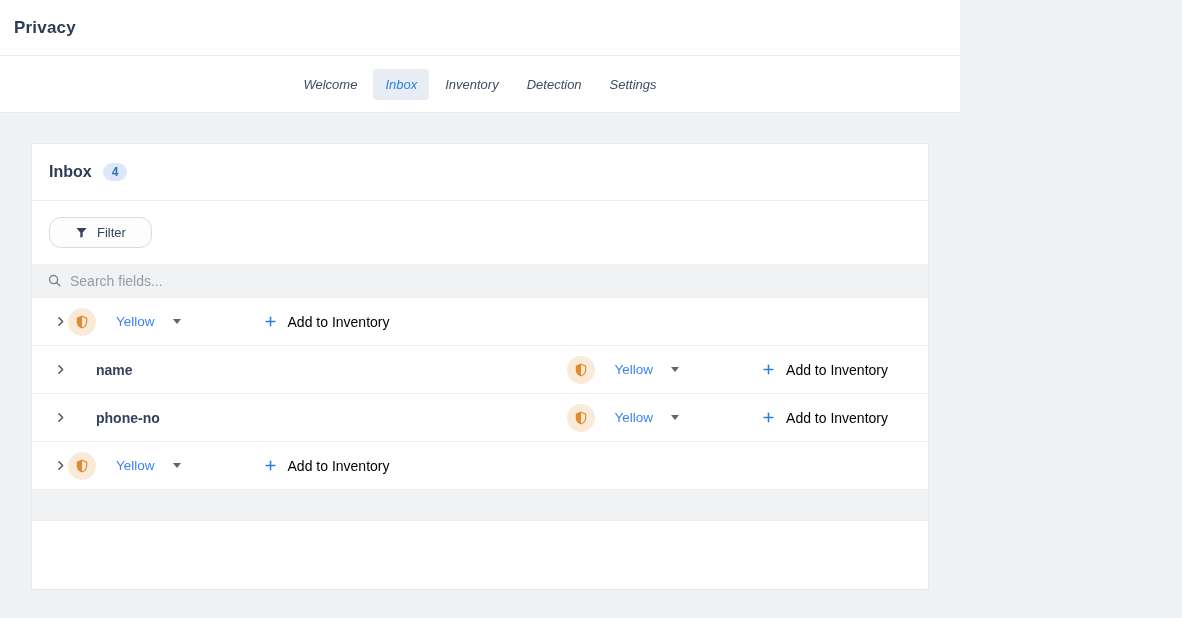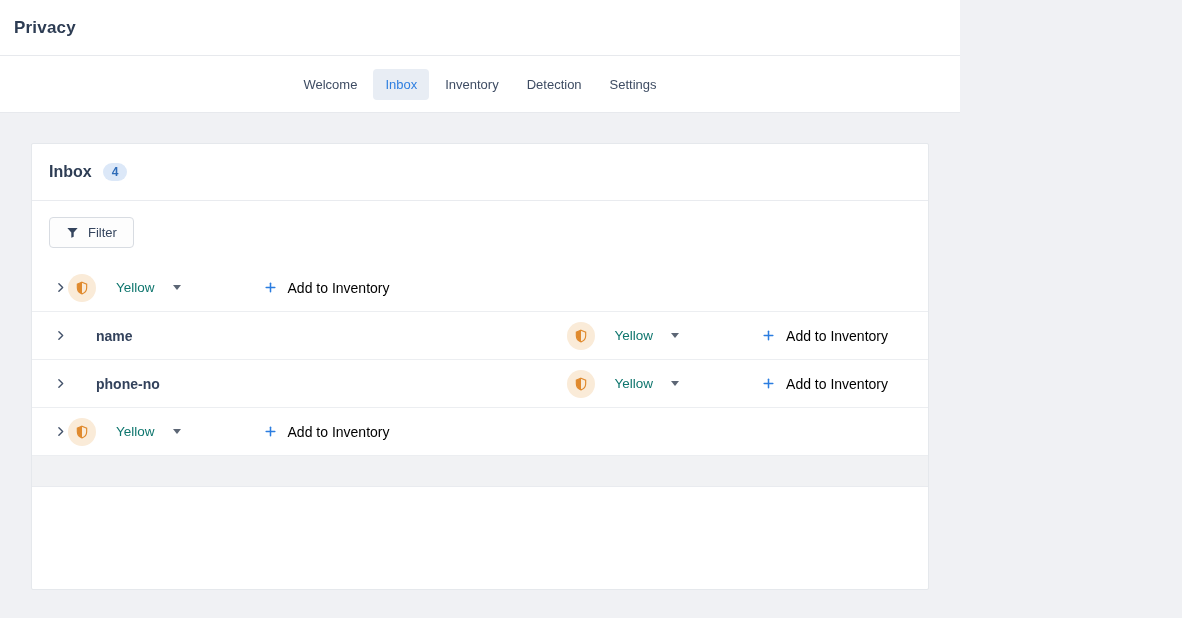--- a/index.html
+++ b/index.html
@@ -23,21 +23,21 @@
     display:flex; align-items:center; justify-content:center; letter-spacing:.3px;
   }
   .caret-dark {
     width:0; height:0; border-left:4.5px solid transparent;
     border-right:4.5px solid transparent; border-top:5px solid #2B313B;
   }
 
   
   .main-nav {
     height:57px; background:#ffffff; border-bottom:1px solid #E7E9ED;
-    display:flex; align-items:center; justify-content:center; gap:4px;
+    display:flex; align-items:center; justify-content:center; gap:4px;font-style:italic;
   }
   .tab {
     font-size:13px; color:#3E4C63; padding:8px 12px; border-radius:4px;
     cursor:pointer; white-space:nowrap;
   }
   .tab.active { background:#E8EDF4; color:#2F7FE0; }
 
   
   .main-area { height:505px; padding-top:30px; }
   .card {
@@ -50,22 +50,22 @@
   }
   .card-header h2 { font-size:16px; font-weight:600; color:#2E3D54; }
   .badge {
     background:#DCE8F8; color:#2E6CB8; font-size:12px; font-weight:700;
     padding:3px 9px; border-radius:10px; line-height:1;
   }
 
   .toolbar { padding:16px 17px; flex:none; }
   .filter-btn {
     display:inline-flex; align-items:center; gap:9px;
-    background:#FDFDFD; border:1px solid #D8DCE2; border-radius:4px;
-    padding:7px 16px; font-size:13px; color:#35455E; cursor:pointer;
+    background:#FDFDFD; border:1px solid #D8DCE2; border-radius:12px;
+    padding:7px 25px; font-size:13px; color:#35455E; cursor:pointer;
     font-family:"Liberation Sans", sans-serif;
   }
 
   .search-strip {
     height:34px; background:#F1F2F4; display:flex; align-items:center;
     padding:0 15px; gap:8px; flex:none; border-bottom:1px solid #ECEEF1;
   }
   .search-strip input {
     border:none; outline:none; background:transparent; flex:1;
     font-size:14px; color:#3E4C63; font-family:"Liberation Sans", sans-serif;
@@ -79,21 +79,21 @@
   .chev { width:14px; display:inline-flex; cursor:pointer; }
   .field { flex:1; margin-left:28px; font-size:14px; font-weight:600; color:#33425C; }
   .shield-wrap {
     width:28px; height:28px; border-radius:50%; background:#FAEBD8;
     display:flex; align-items:center; justify-content:center; flex:none;
   }
   .select {
     display:flex; align-items:center; gap:18px; margin-left:20px;
     cursor:pointer; min-width:58px;
   }
-  .select .val { font-size:13.5px; color:#0f766e; }
+  .select .val { font-size:13.5px; color:#3b82f6; }
   .caret-gray {
     width:0; height:0; border-left:4.5px solid transparent;
     border-right:4.5px solid transparent; border-top:5px solid #5C6675;
   }
   .add-btn {
     display:flex; align-items:center; gap:11px; margin-left:83px;
     color:#000000; font-size:14px; font-weight:500; cursor:pointer;
     text-decoration:none; white-space:nowrap;
   }
 
@@ -128,20 +128,29 @@
         <button class="filter-btn">
           <span style="display:inline-flex;">
             <svg width="13" height="13" viewBox="0 0 24 24" fill="#35455E">
               <path d="M2.5 3.5h19l-7.3 8.3v8l-4.4 2V11.8z"></path>
             </svg>
           </span>
           <span>Filter</span>
         </button>
       </div>
 
+      <div class="search-strip">
+        <span style="display:inline-flex;">
+          <svg width="15" height="15" viewBox="0 0 24 24" fill="none" stroke="#7A8494" stroke-width="2.2" stroke-linecap="round">
+            <circle cx="10.5" cy="10.5" r="6.5"></circle>
+            <line x1="15.5" y1="15.5" x2="20.5" y2="20.5"></line>
+          </svg>
+        </span>
+        <input type="text" placeholder="Search fields..." style="">
+      </div>
 
       <div id="row-list">
           <div class="row">
     <span class="chev">
       <svg width="13" height="13" viewBox="0 0 24 24" fill="none" stroke="#44536B" stroke-width="2.6" stroke-linecap="round" stroke-linejoin="round">
         <polyline points="9,5 16,12 9,19"></polyline>
       </svg>
     </span>
     <span class="shield-wrap">
       <svg width="14" height="14" viewBox="0 0 24 24">

